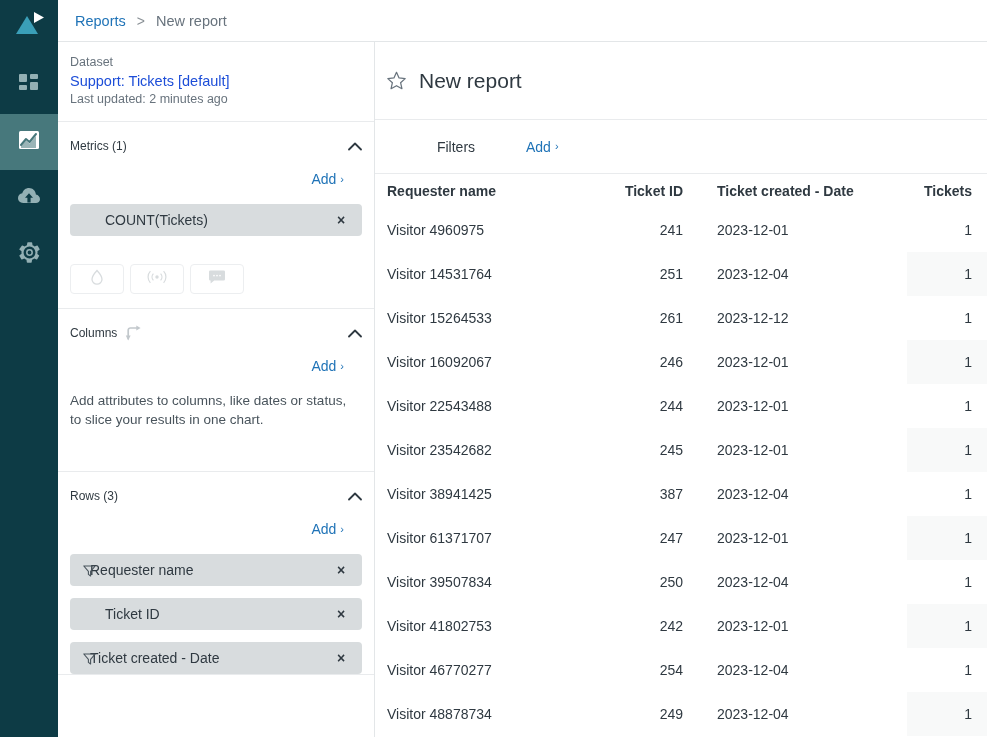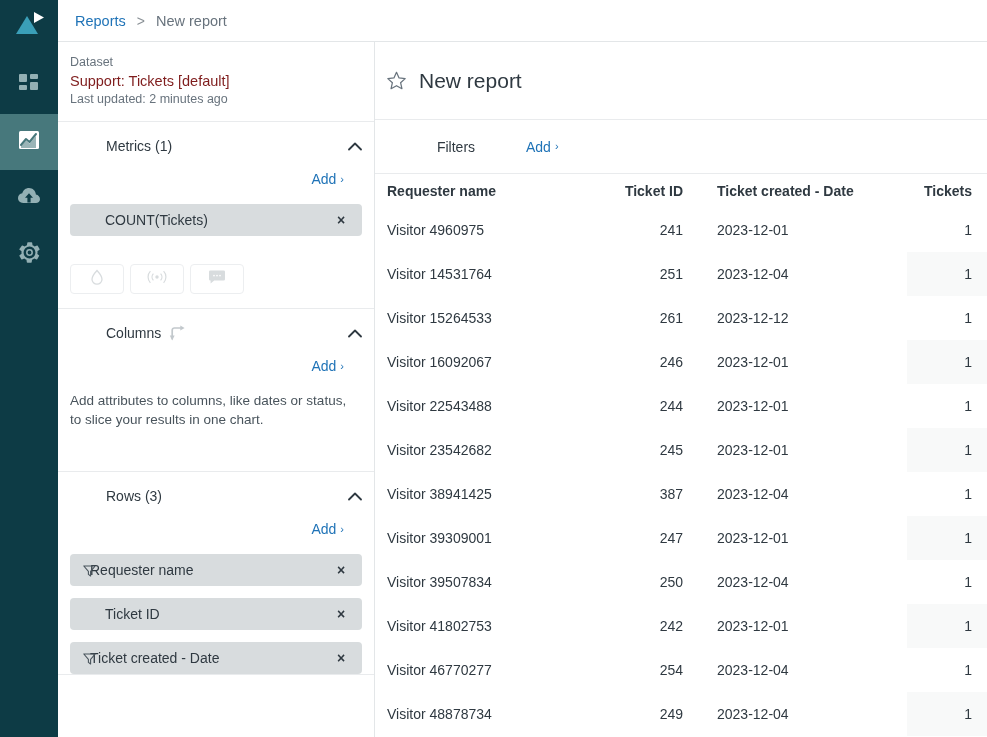--- a/index.html
+++ b/index.html
@@ -55,29 +55,29 @@
     border-right: 1px solid #e3e6e8;
     background: #fff;
     display: flex; flex-direction: column;
     overflow: hidden;
   }
   .dataset-box {
     padding: 12px 12px 13px 12px;
     border-bottom: 1px solid #e9ebed;
   }
   .ds-label { font-size: 12.5px; color: #68737d; line-height: 17px; }
-  .ds-name { font-size: 14.5px; color: #7f1d1d; line-height: 20px; }
+  .ds-name { font-size: 14.5px; color: #1d4ed8; line-height: 20px; }
   .ds-updated { font-size: 12.5px; color: #68737d; line-height: 17px; }
 
   .section { border-bottom: 1px solid #e9ebed; padding: 0 12px; }
   .section-head {
     display: flex; align-items: center;
     height: 44px; padding-top: 4px;
   }
-  .section-title { font-size: 14px; color: #2f3941; margin-left: 36px; }
+  .section-title { font-size: 12px; color: #2f3941; }
   .section-icon { margin-left: 8px; display: flex; align-items: center; }
   .chev { margin-left: auto; cursor: pointer; display: flex; align-items: center; }
   .add-row { display: flex; justify-content: flex-end; padding-right: 18px; height: 26px; }
   .add-link {
     color: #1f73b7; font-size: 14px; cursor: pointer;
     display: inline-flex; align-items: center; gap: 4px;
   }
   .add-link .caret { font-size: 11px; line-height: 1; }
 
   .chip {
@@ -420,21 +420,21 @@
                   <td class="c-date">2023-12-01</td>
                   <td class="c-tick">1</td>
                 </tr>
                 <tr>
                   <td class="c-name">Visitor 38941425</td>
                   <td class="c-id">387</td>
                   <td class="c-date">2023-12-04</td>
                   <td class="c-tick">1</td>
                 </tr>
                 <tr class="alt">
-                  <td class="c-name">Visitor 39309001</td>
+                  <td class="c-name">Visitor 61371707</td>
                   <td class="c-id">247</td>
                   <td class="c-date">2023-12-01</td>
                   <td class="c-tick">1</td>
                 </tr>
                 <tr>
                   <td class="c-name">Visitor 39507834</td>
                   <td class="c-id">250</td>
                   <td class="c-date">2023-12-04</td>
                   <td class="c-tick">1</td>
                 </tr>

